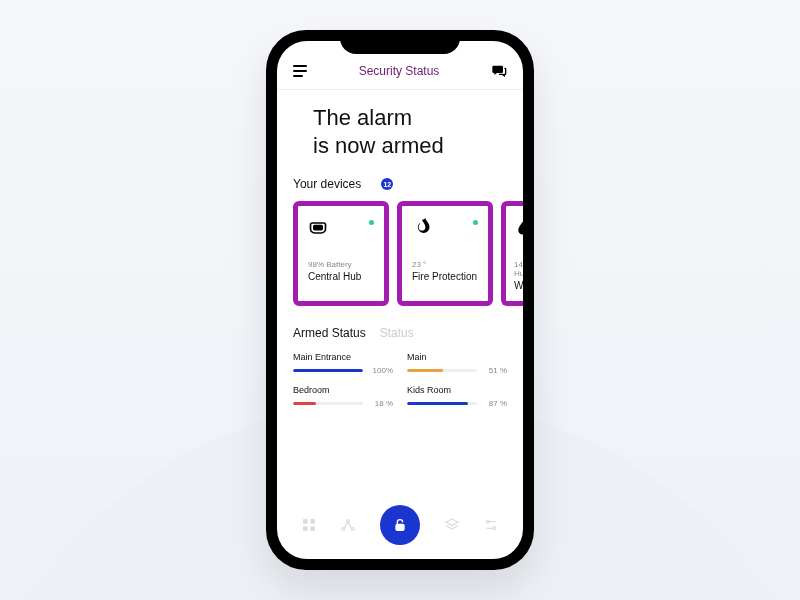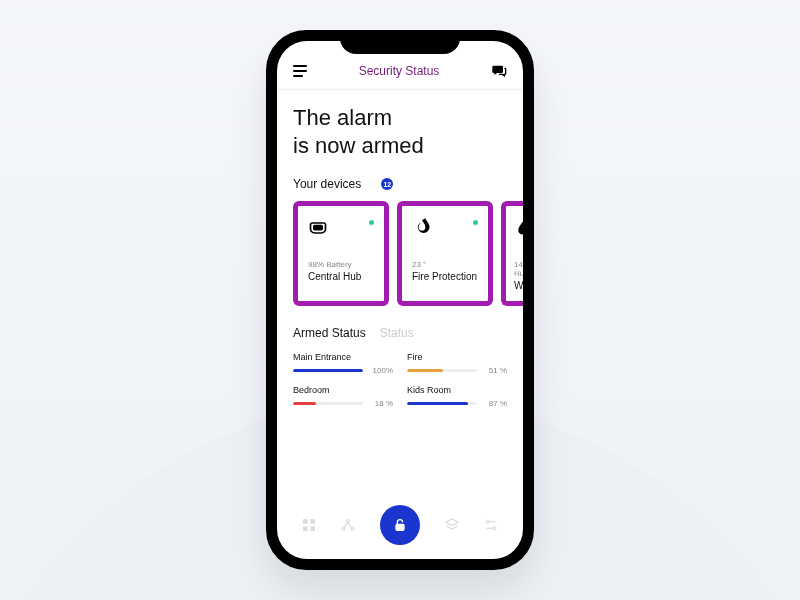--- a/index.html
+++ b/index.html
@@ -62,21 +62,21 @@
       padding: 22px 16px 10px 16px;
       border-bottom: 1px solid #eee;
     }
     .menu-icon { display: flex; flex-direction: column; gap: 3px; cursor: pointer; }
     .menu-icon span { display: block; width: 14px; height: 2px; background: #000; border-radius: 1px; }
     .menu-icon span:nth-child(3) { width: 10px; }
     .header-title { font-size: 12px; font-weight: 500; color: #701a75; }
     .chat-icon svg { width: 16px; height: 16px; display: block; }
     .content { flex: 1; padding: 14px 16px 0 16px; overflow: hidden; }
     .hero { font-size: 22px; font-weight: 500; line-height: 1.25; color: #111; margin-bottom: 18px; }
-    .hero span { display: block; }
+    .hero span { display: block; margin-left: 20px; }
     .section-title { font-size: 12px; font-weight: 500; color: #111; display: flex; align-items: center; gap: 20px; margin-bottom: 10px; }
     .badge { background: #1b36cf; color: #fff; font-size: 7px; border-radius: 50%; width: 12px; height: 12px; display: inline-flex; align-items: center; justify-content: center; font-weight: 600; }
     .devices { display: flex; gap: 8px; margin-bottom: 20px; }
     .dev-card { border: 5px solid #a21caf; border-radius: 6px; padding: 10px; width: 96px; flex-shrink: 0; position: relative; }
     .dev-card.partial { width: 30px; overflow: hidden; border-right: none; border-top-right-radius: 0; border-bottom-right-radius: 0; padding-left: 8px; padding-right: 0; }
     .dev-icon { height: 24px; display: flex; align-items: center; }
     .dev-icon svg { width: 20px; height: 20px; }
     .status-dot { position: absolute; top: 14px; right: 10px; width: 5px; height: 5px; border-radius: 50%; background: #2ec9a4; }
     .dev-sub { font-size: 8px; color: #888; margin-top: 20px; }
     .dev-name { font-size: 10px; font-weight: 500; color: #111; margin-top: 2px; white-space: nowrap; }
@@ -191,21 +191,21 @@
         <div class="room">
           <div class="room-name">Main Entrance</div>
           <div class="room-bar-row">
             <div class="bar-track">
                 <div class="bar-fill" style="width:100%;background:#1b36cf"></div>
               </div>
             <div class="room-pct">100%</div>
           </div>
         </div>
         <div class="room">
-          <div class="room-name">Fire</div>
+          <div class="room-name">Main</div>
           <div class="room-bar-row">
             <div class="bar-track">
                 <div class="bar-fill" style="width:51%;background:#e8a23d"></div>
               </div>
             <div class="room-pct">51 %</div>
           </div>
         </div>
         <div class="room">
           <div class="room-name">Bedroom</div>
           <div class="room-bar-row">

